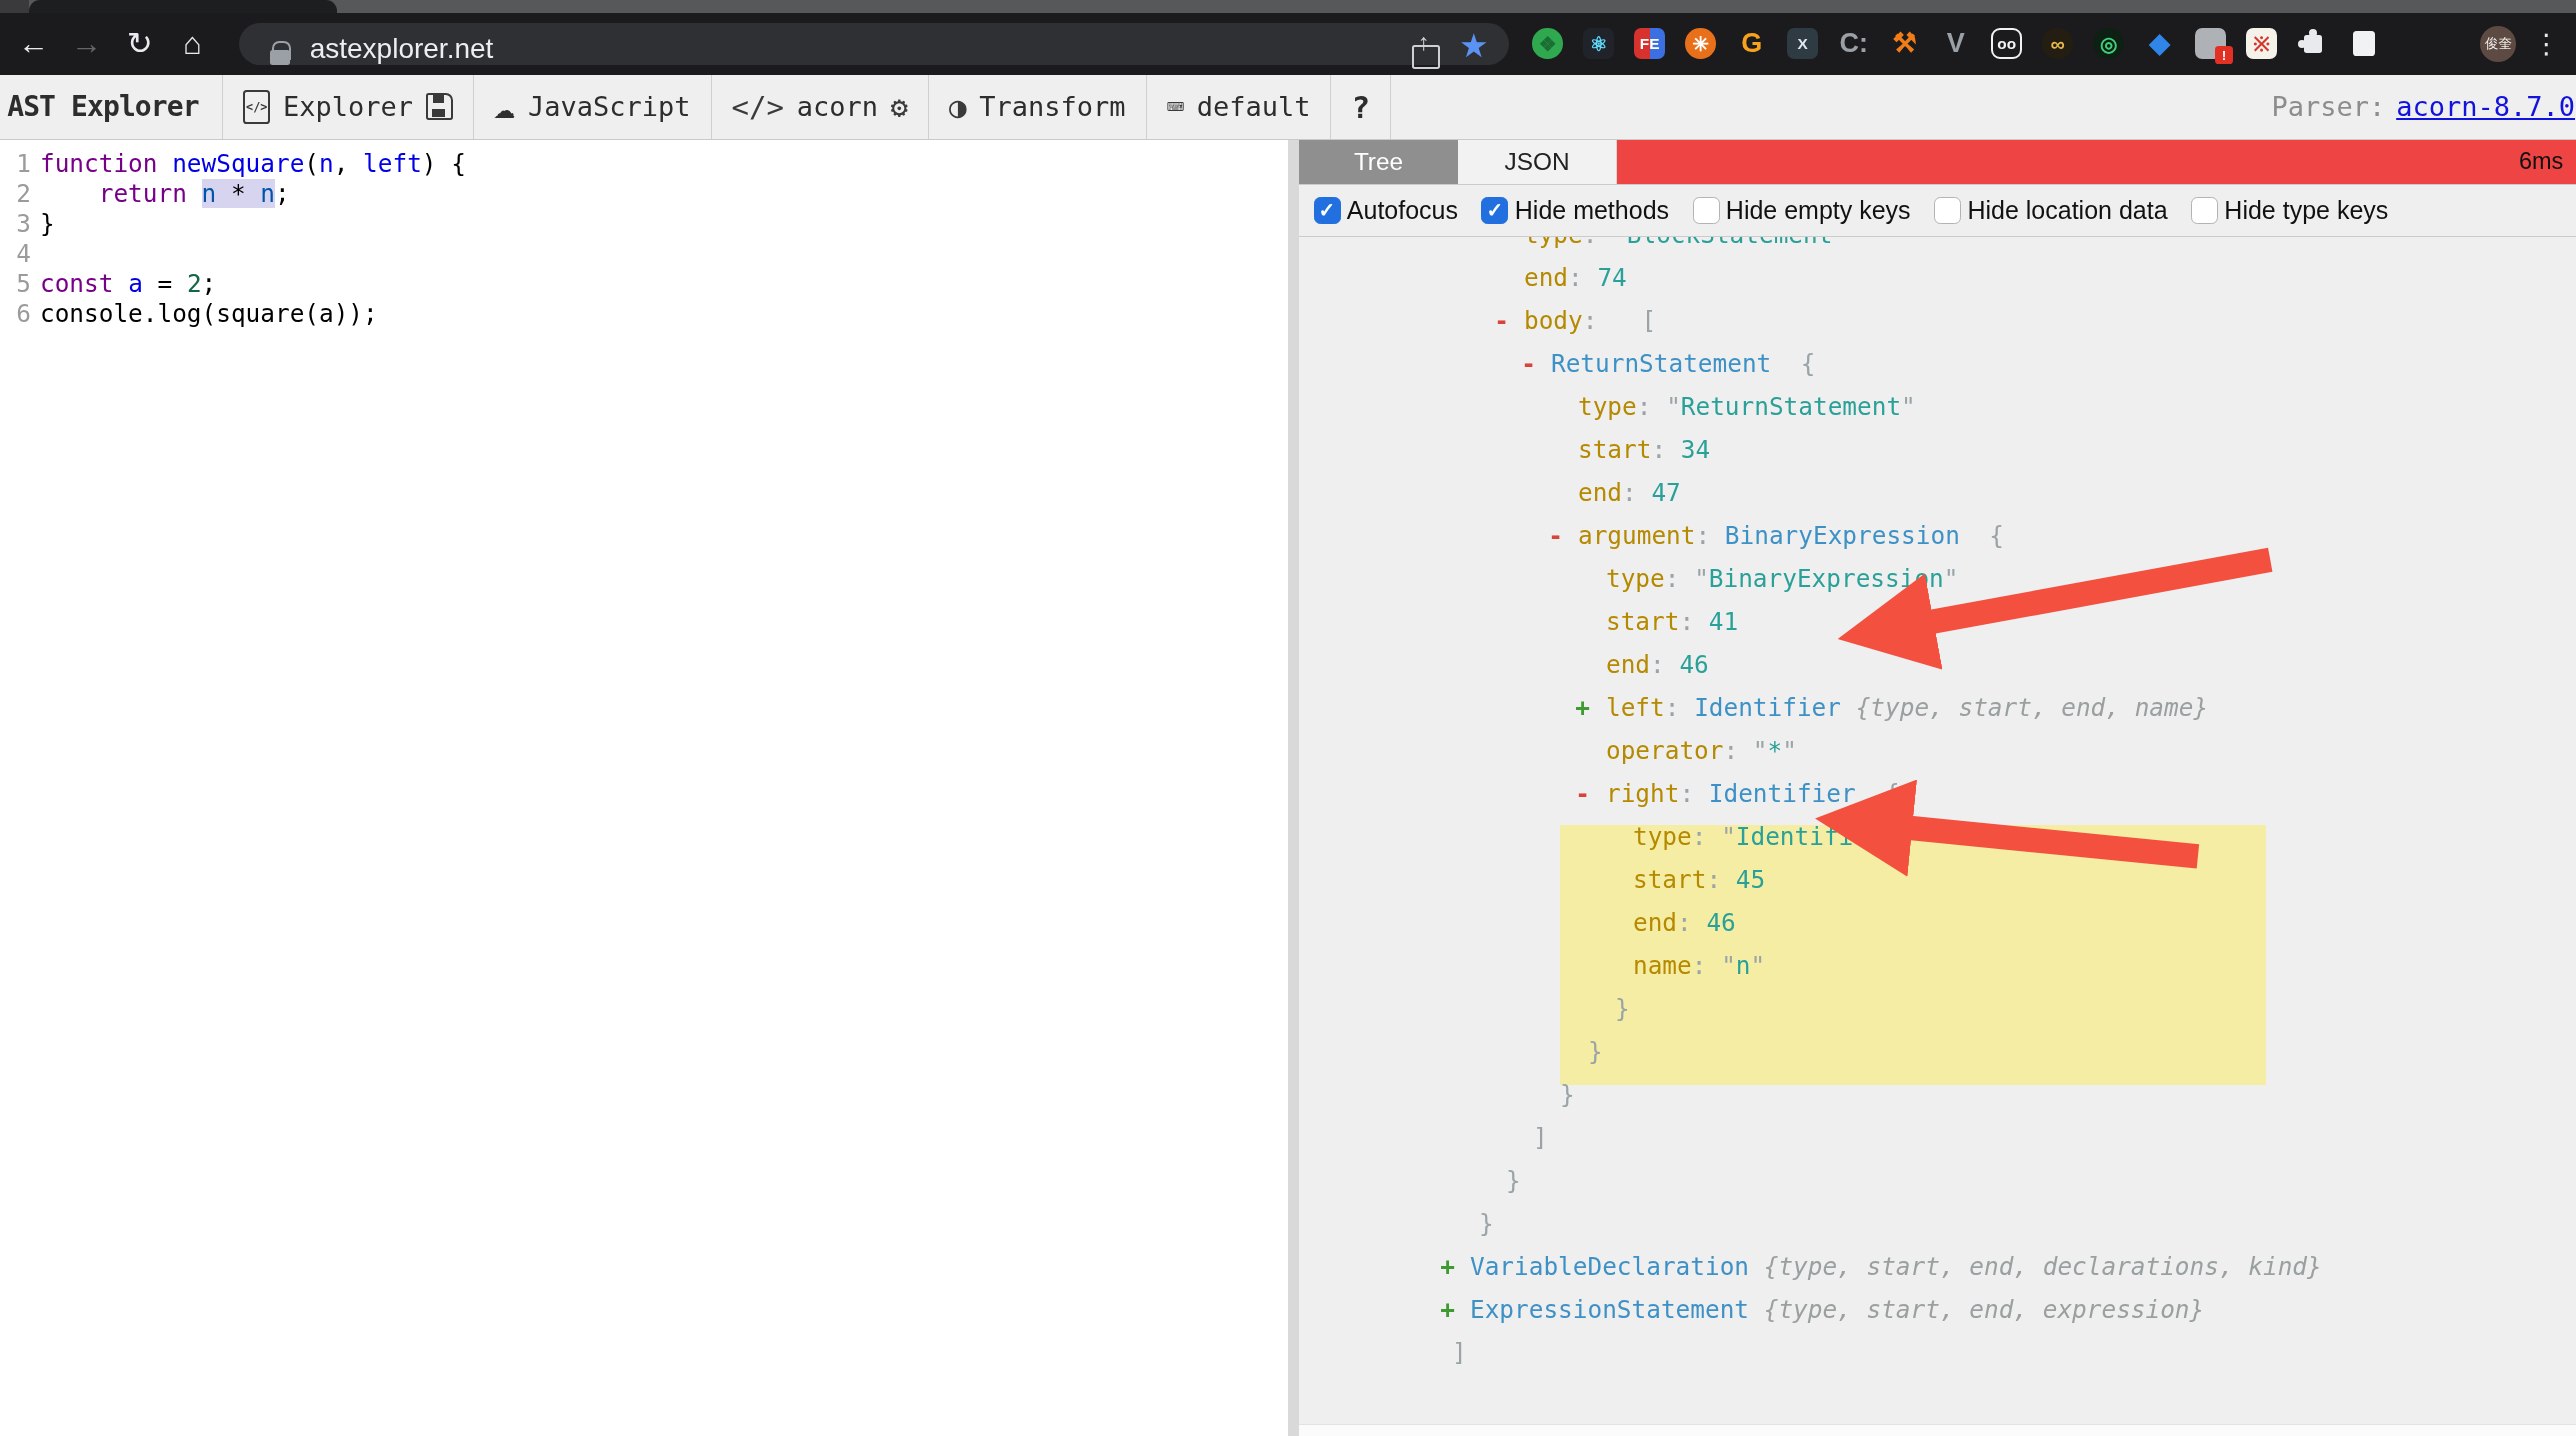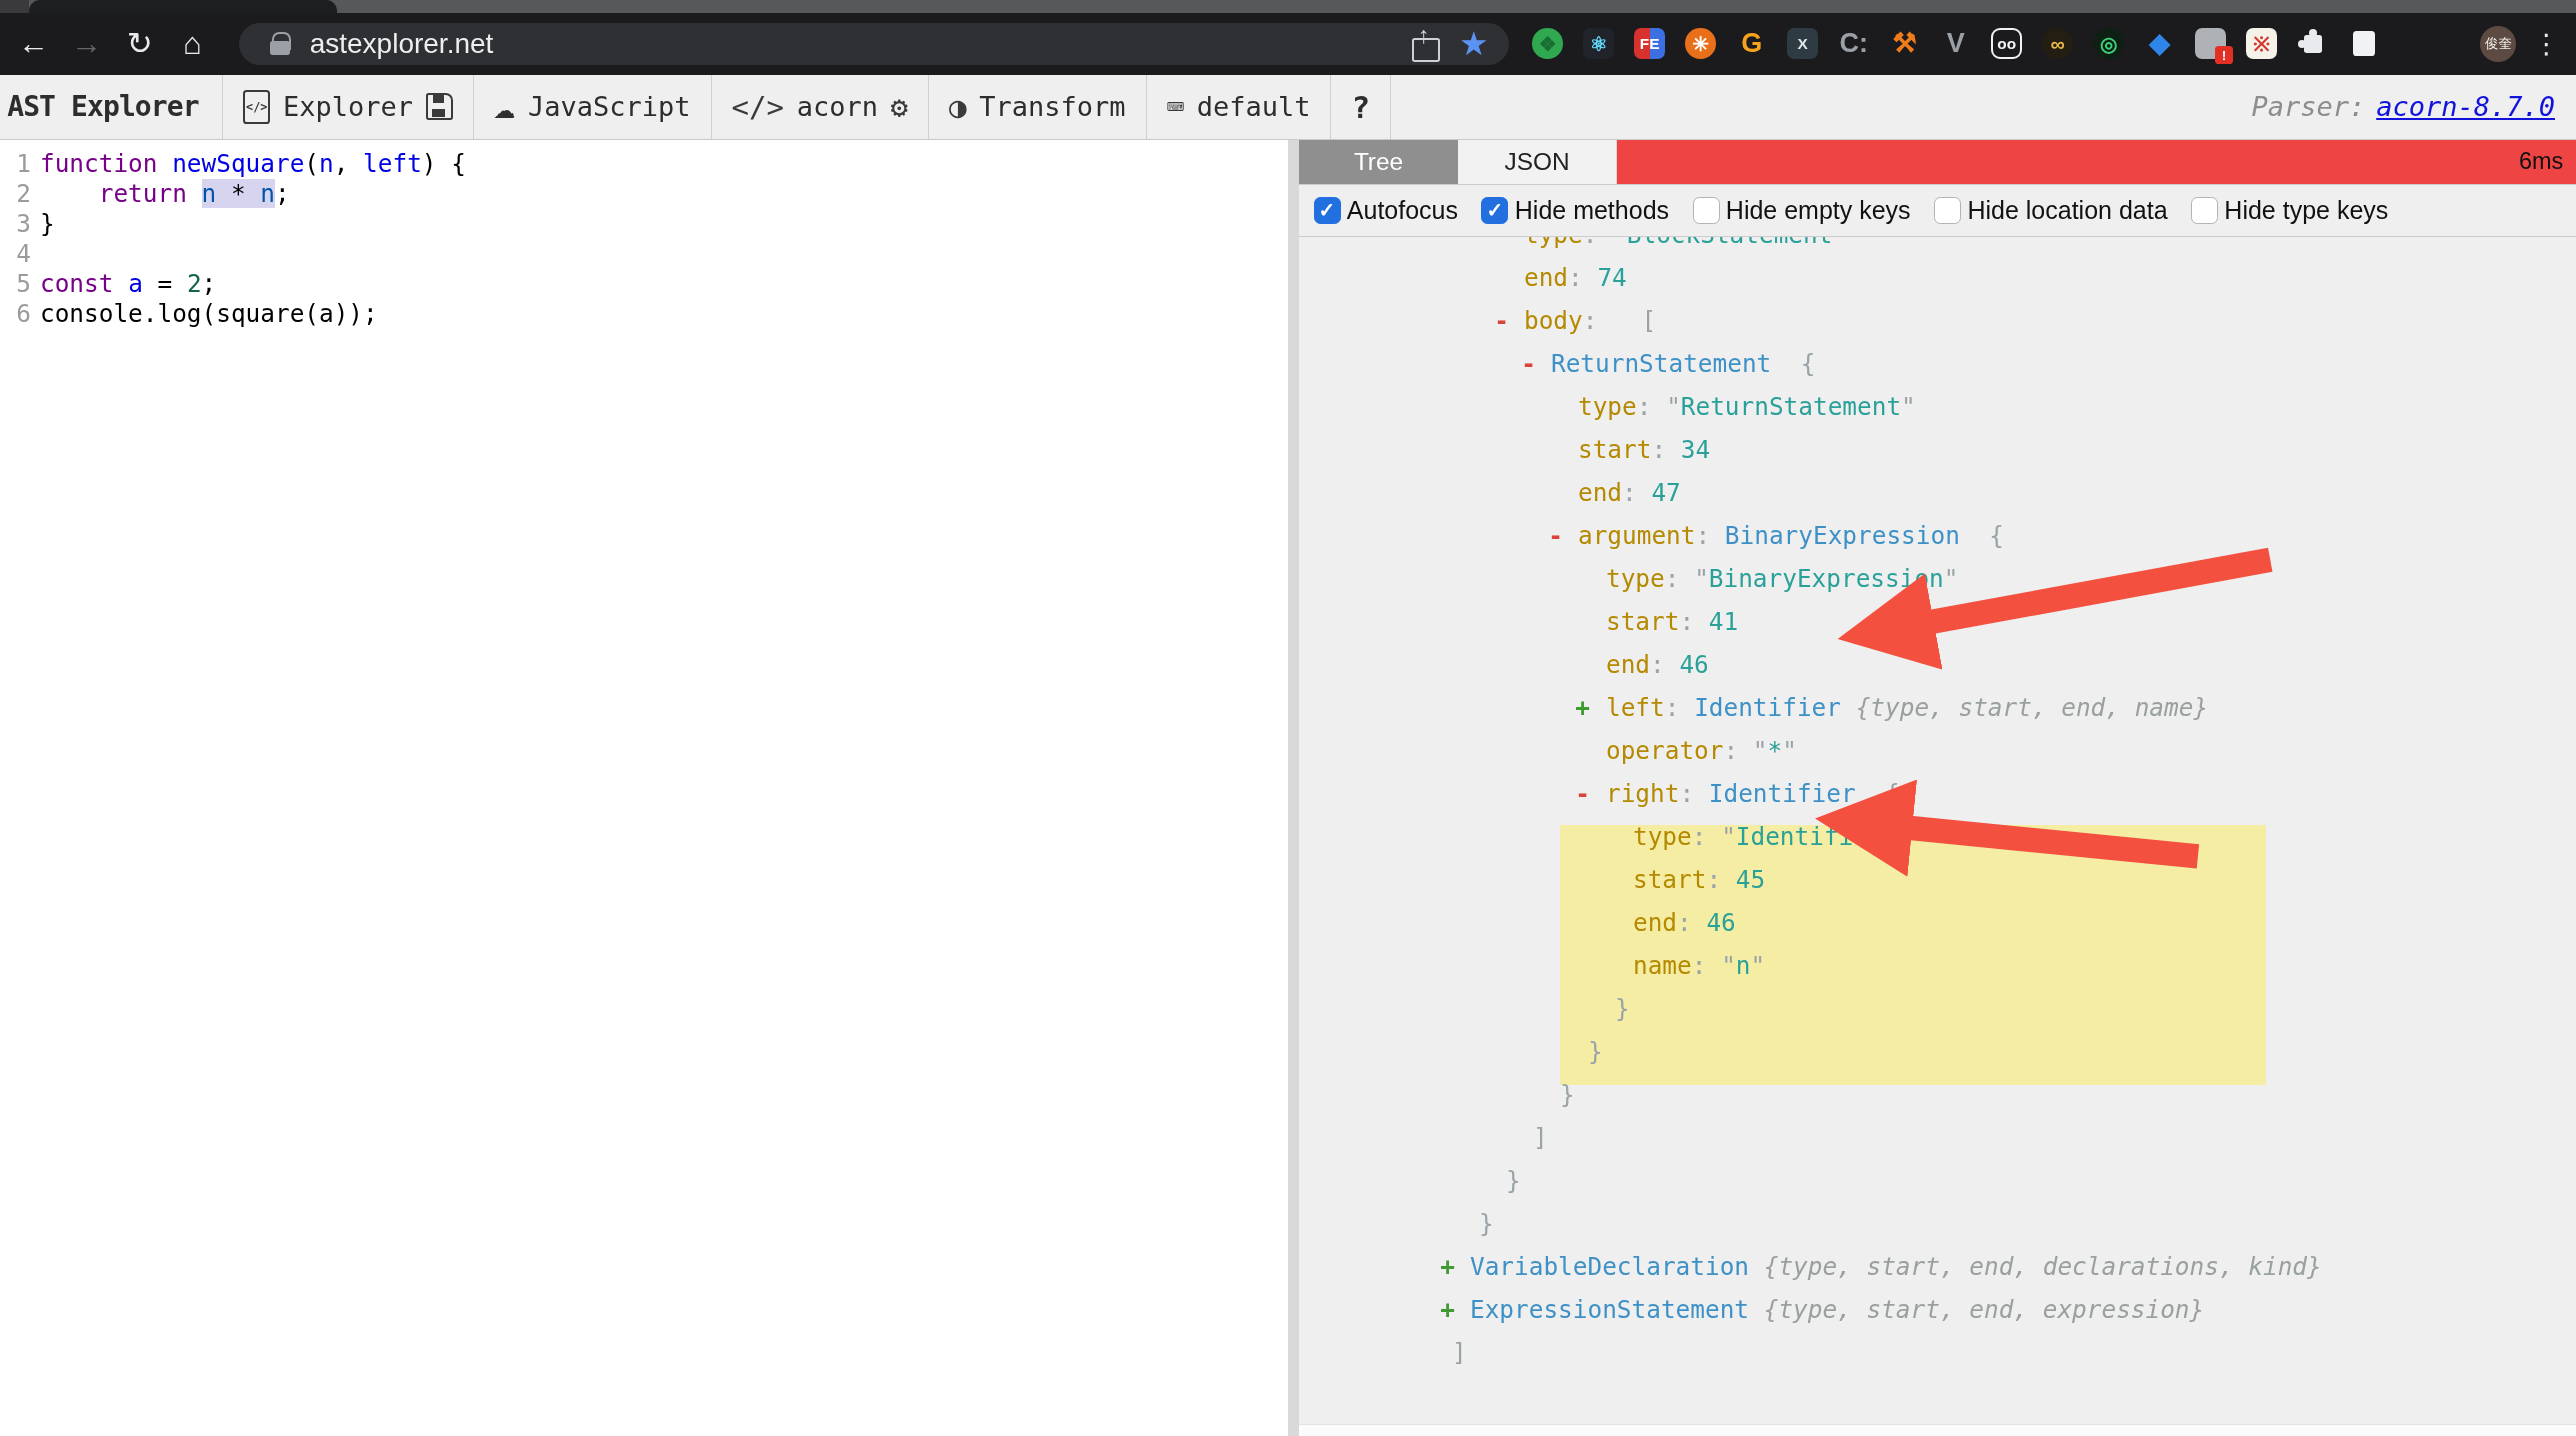--- a/index.html
+++ b/index.html
@@ -9,21 +9,21 @@
   
   .tabstrip { height:12.7px; background:#57585a; position:relative; }
   .tabstrip .edge { position:absolute; left:0; top:0; width:29px; height:12.7px; background:#3a3a3c; }
   .tabstrip .active-tab-top { position:absolute; left:29px; top:0; width:308px; height:12.7px;
                               background:#1d1e20; border-top-left-radius:11px; border-top-right-radius:11px; }
   .navbar { height:62px; background:#1b1b1d; display:flex; align-items:center; padding:0 16.3px 0 12.7px; }
   .navbtn { width:42px; height:42px; display:flex; align-items:center; justify-content:center;
             color:#e8eaed; font-size:31px; flex:0 0 auto; }
   .navbtn.dim { color:#63666a; }
   .urlpill { height:42px; flex:0 0 1270px; margin-left:25px; background:#2f3033; border-radius:21px;
-             display:flex; align-items:center; padding:0 20px 0 31px; }
+             display:flex; align-items:flex-end; padding:0 20px 0 31px; }
   .lock { width:20px; height:23.5px; position:relative; margin-right:20px; flex:0 0 auto; }
   .lock::before { content:""; position:absolute; left:2.7px; top:0; width:14.5px; height:14.5px;
                   border:2.7px solid #9aa0a6; border-radius:7.2px 7.2px 0 0; }
   .lock::after { content:""; position:absolute; left:0; top:9px; width:20px; height:14.5px;
                  background:#9aa0a6; border-radius:2.7px; }
   .urltext { color:#eceef0; font-size:28px; flex:1 1 auto; }
   .share-ic { width:23.5px; height:29px; position:relative; margin-right:23.5px; flex:0 0 auto; }
   .share-ic::before { content:""; position:absolute; left:0; top:9px; width:23.5px; height:20px;
                       border:2.7px solid #cdd1d5; border-radius:2.7px; }
   .share-ic::after { content:"↑"; position:absolute; left:0; top:-7.2px; width:23.5px; text-align:center;
@@ -56,21 +56,21 @@
   .seg.title { font-weight:bold; font-size:28px; letter-spacing:-0.9px; padding:0 23.5px 0 7.2px; }
   .ticon { font-size:29px; color:#3a3a3a; }
   .fileicon { width:27px; height:34px; border:2.7px solid #3a3a3a; border-radius:3.6px; display:flex;
               align-items:center; justify-content:center; font-size:11.8px; font-weight:bold; color:#3a3a3a; }
   .floppy { width:27px; height:27px; border:2.7px solid #3a3a3a; border-radius:2.7px 7.2px 2.7px 2.7px; position:relative; }
   .floppy::before { content:""; position:absolute; left:5.4px; top:0; width:11px; height:8.1px; background:#3a3a3a; }
   .floppy::after { content:""; position:absolute; left:4.5px; bottom:0.9px; width:12.7px; height:8.1px; background:#3a3a3a; }
   .cloud { font-size:36px; color:#2f2f2f; line-height:0.8; }
   .qmark { font-weight:bold; font-size:31px; }
   .tb-spacer { flex:1 1 auto; border:none; }
-  .parserbox { display:flex; align-items:center; gap:11px; padding-right:21px; font-size:27px;font-style:italic; }
+  .parserbox { display:flex; align-items:center; gap:11px; padding-right:1px; font-size:27px; }
   .parserbox .plabel { color:#8d8d8d; }
   .parserbox a { color:#1212dd; text-decoration:underline; }
 
   
   .main { display:flex; height:1297px; }
   .editor { width:1288px; background:#fff; padding-top:9px; font-family:"DejaVu Sans Mono", monospace;
             font-size:24.4px; position:relative; }
   .cmline { height:30px; line-height:30px; white-space:pre; display:flex; }
   .gut { width:40px; flex:0 0 40px; color:#9b9b9b; text-align:left; padding-left:16.3px; }
   .code { white-space:pre; color:#000; }

